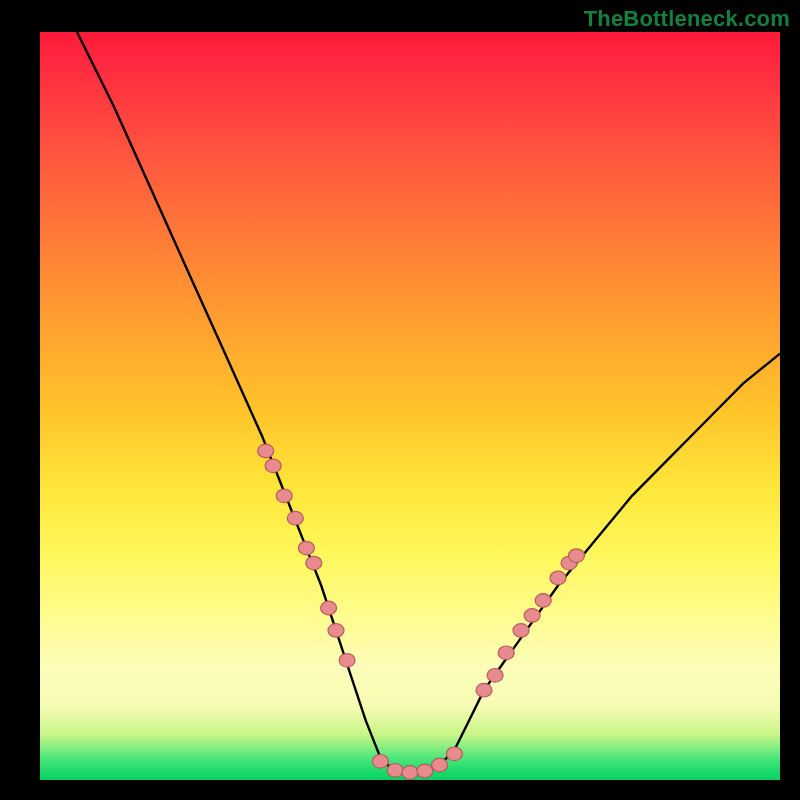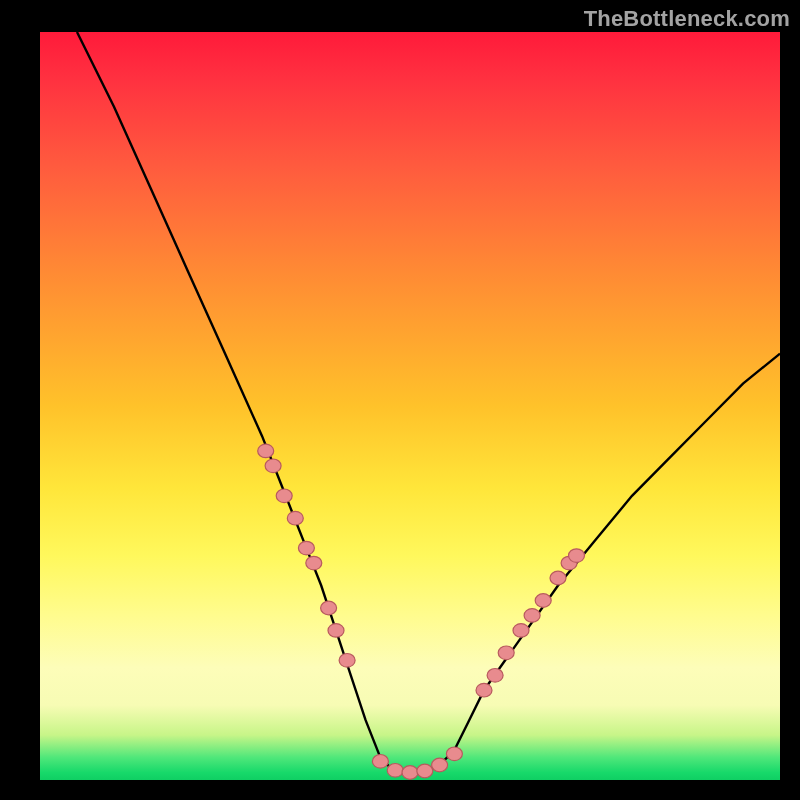--- a/index.html
+++ b/index.html
@@ -42,21 +42,21 @@
       #0fcf63 100%
     );
   }
   .watermark {
     position: absolute;
     top: 6px;
     right: 10px;
     font-family: Arial, Helvetica, sans-serif;
     font-size: 22px;
     font-weight: 600;
-    color: #a3a3a3;
+    color: #15803d;
     letter-spacing: 0.2px;
   }
   svg.curve {
     position: absolute;
     left: 40px;
     top: 32px;
     width: 740px;
     height: 748px;
     overflow: visible;
   }

